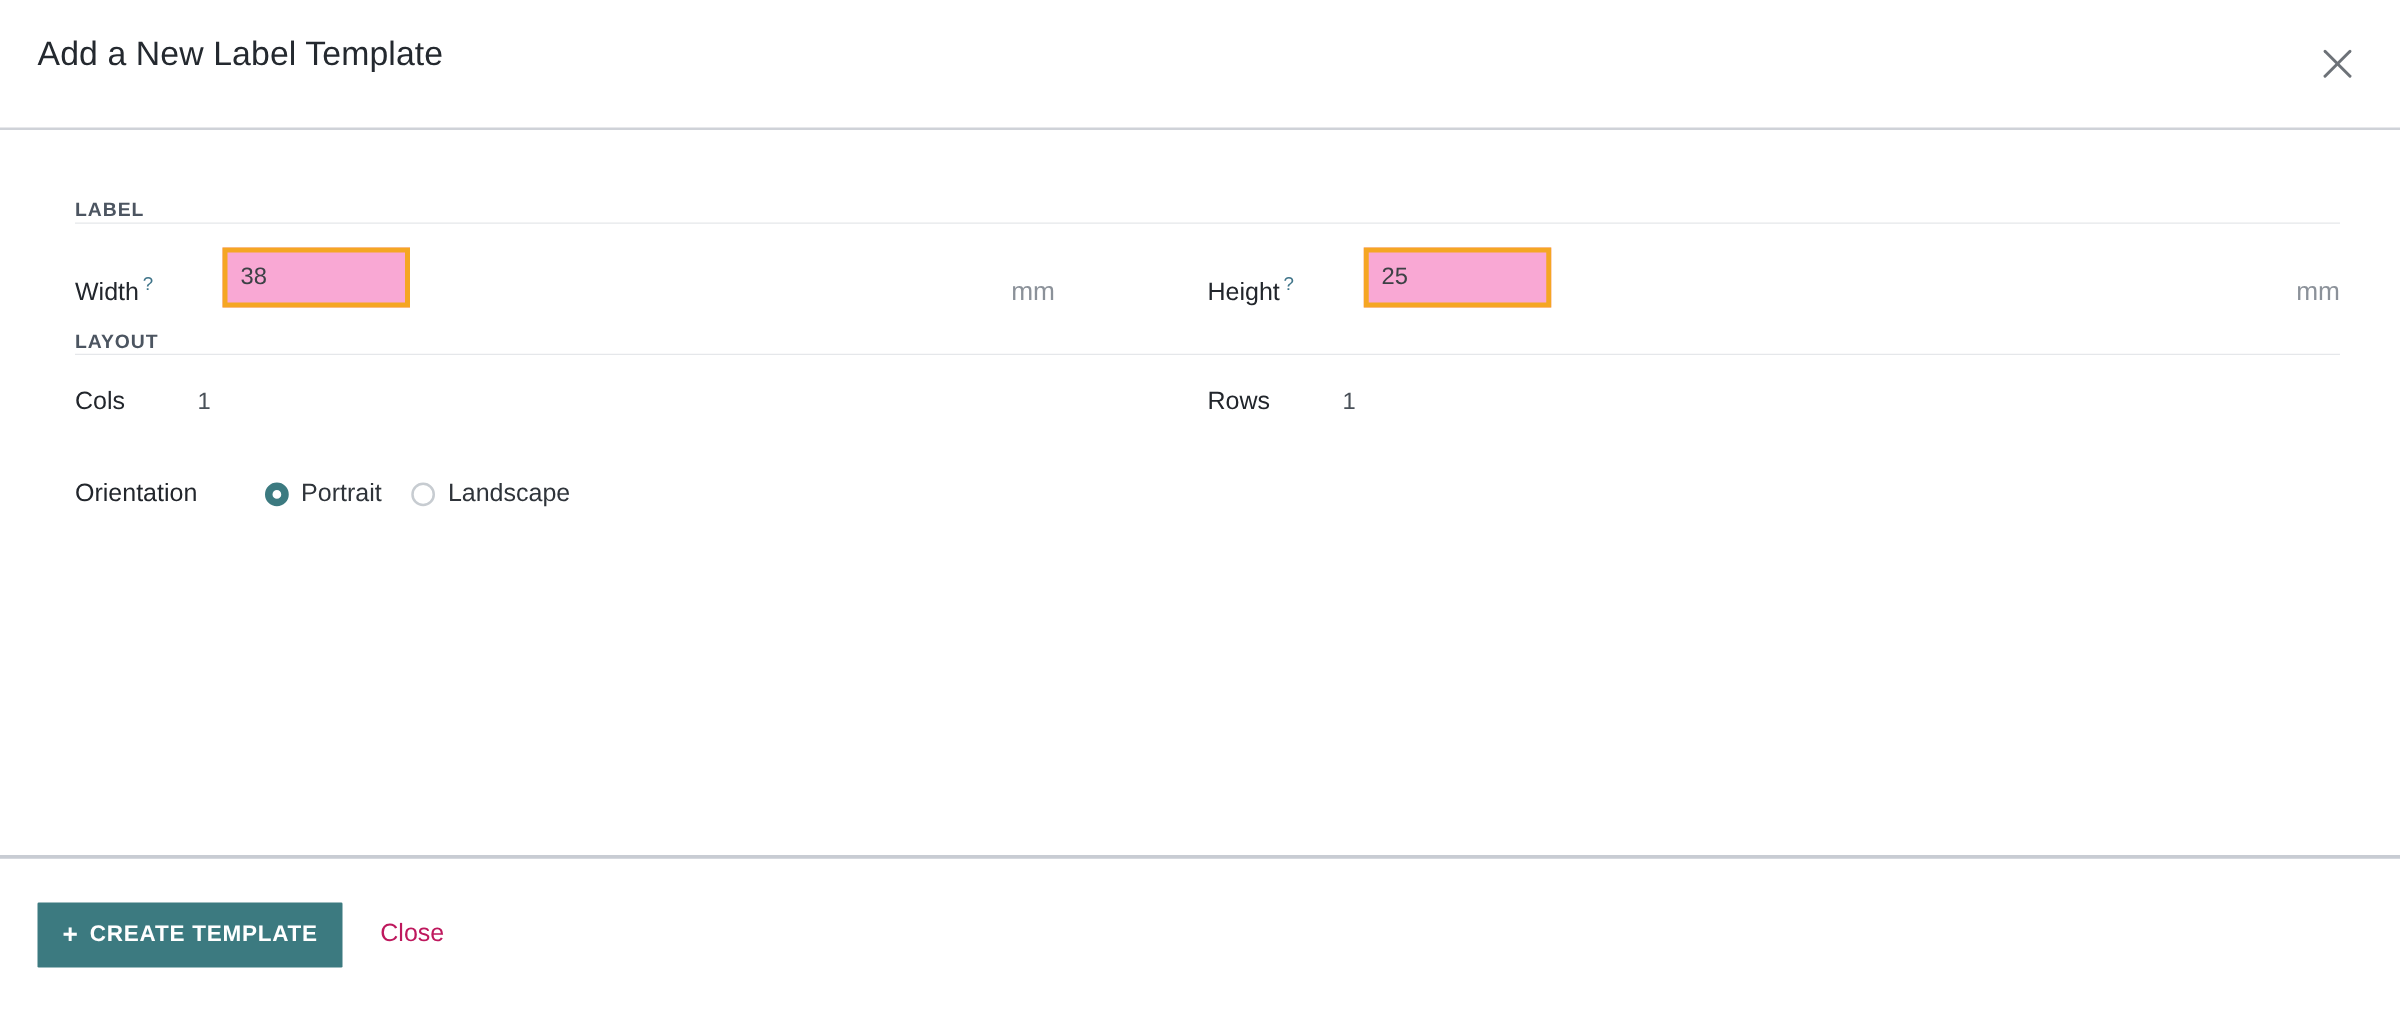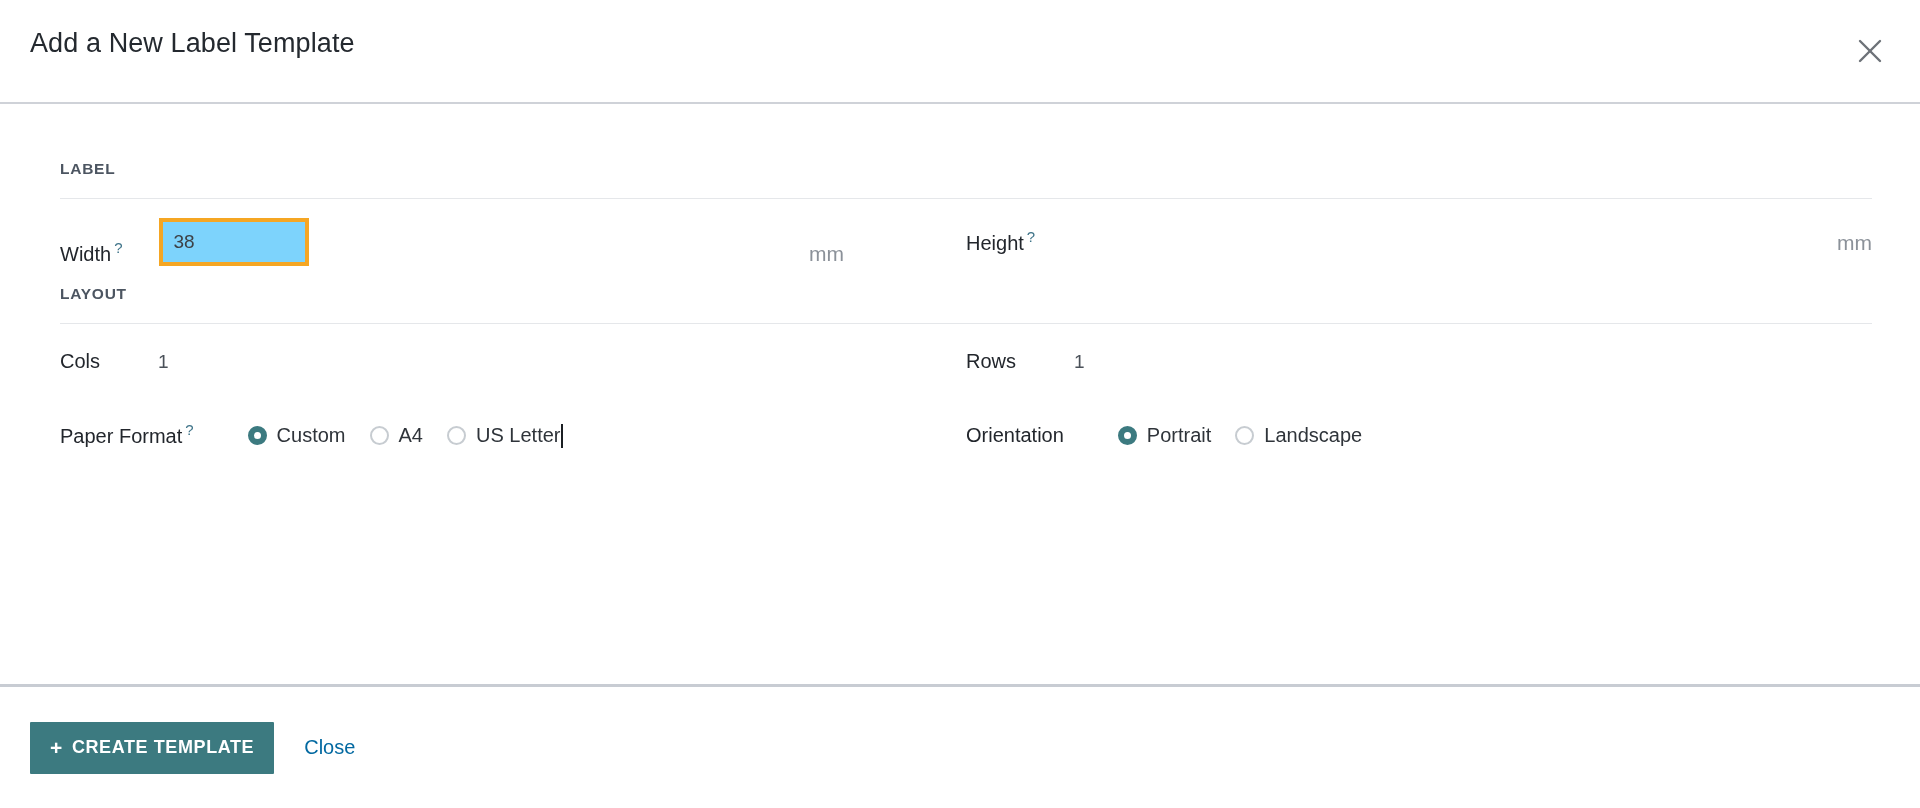--- a/index.html
+++ b/index.html
@@ -65,21 +65,21 @@
   }
 
   .section { margin-bottom: 0; }
 
   .section-title {
     font-size: 15.5px;
     font-weight: bold;
     color: #4c5561;
     letter-spacing: 0.75px;
     text-transform: uppercase;
-    padding-bottom: 20px;
+    padding-bottom: 0;
     border-bottom: 1px solid #e5e7ea;
   }
 
   .field-row {
     display: flex;
     align-items: center;
     min-height: 74px;
   }
   .field-row.tall { min-height: 86px; }
 
@@ -104,25 +104,25 @@
     color: #3f7489;
     vertical-align: super;
     margin-left: 3px;
     font-weight: 400;
     cursor: help;
     line-height: 1;
   }
 
   
   .num-input {
-    margin-left: 5px;
+    margin-left: 24px;
     width: 150px;
     height: 48px;
     border: 4px solid #f5a623;
-    background: #7dd3fc;
+    background: #f9a8d4;
     font-family: "Liberation Sans", sans-serif;
     font-size: 19px;
     color: #3d4146;
     padding: 0 10px;
     outline: none;
     border-radius: 0;
   }
 
   .plain-value {
     margin-left: 26px;
@@ -207,21 +207,21 @@
   }
   .btn-plus {
     font-size: 21px;
     font-weight: bold;
     margin-right: 9px;
     line-height: 1;
   }
   .btn-link {
     margin-left: 24px;
     font-size: 20px;
-    color: #0369a1;
+    color: #be185d;
     text-decoration: none;
     cursor: pointer;
     background: none;
     border: none;
     font-family: "Liberation Sans", sans-serif;
   }
 </style>
 </head>
 <body>
 
@@ -247,20 +247,21 @@
       <div class="field-row tall">
 
         <div class="field-col">
           <span class="field-label"><span>Width</span><span class="help-mark">?</span></span>
           <input class="num-input" type="text" value="38" style="">
           <span class="unit left-unit">mm</span>
         </div>
 
         <div class="field-col">
           <span class="field-label"><span>Height</span><span class="help-mark">?</span></span>
+          <input class="num-input" type="text" value="25" style="">
           <span class="unit">mm</span>
         </div>
 
       </div>
     </div>
 
     <div class="section">
       <div class="section-title">LAYOUT</div>
 
       <div class="field-row">
@@ -275,39 +276,20 @@
           <span class="plain-value">1</span>
         </div>
 
       </div>
     </div>
 
     <div class="section">
 
       <div class="field-row">
 
-        <div class="field-col">
-          <span class="field-label"><span>Paper Format</span><span class="help-mark">?</span></span>
-
-          <div class="radio-group">
-            <label class="radio-opt checked">
-              <span class="radio-dot"></span>
-              <span class="radio-text">Custom</span>
-            </label>
-            <label class="radio-opt">
-              <span class="radio-dot"></span>
-              <span class="radio-text">A4</span>
-            </label>
-            <label class="radio-opt">
-              <span class="radio-dot"></span>
-              <span class="radio-text">US Letter</span>
-                <span class="text-caret"></span>
-            </label>
-          </div>
-        </div>
 
         <div class="field-col">
           <span class="field-label bold">Orientation</span>
 
           <div class="radio-group">
             <label class="radio-opt checked">
               <span class="radio-dot"></span>
               <span class="radio-text">Portrait</span>
             </label>
             <label class="radio-opt">

